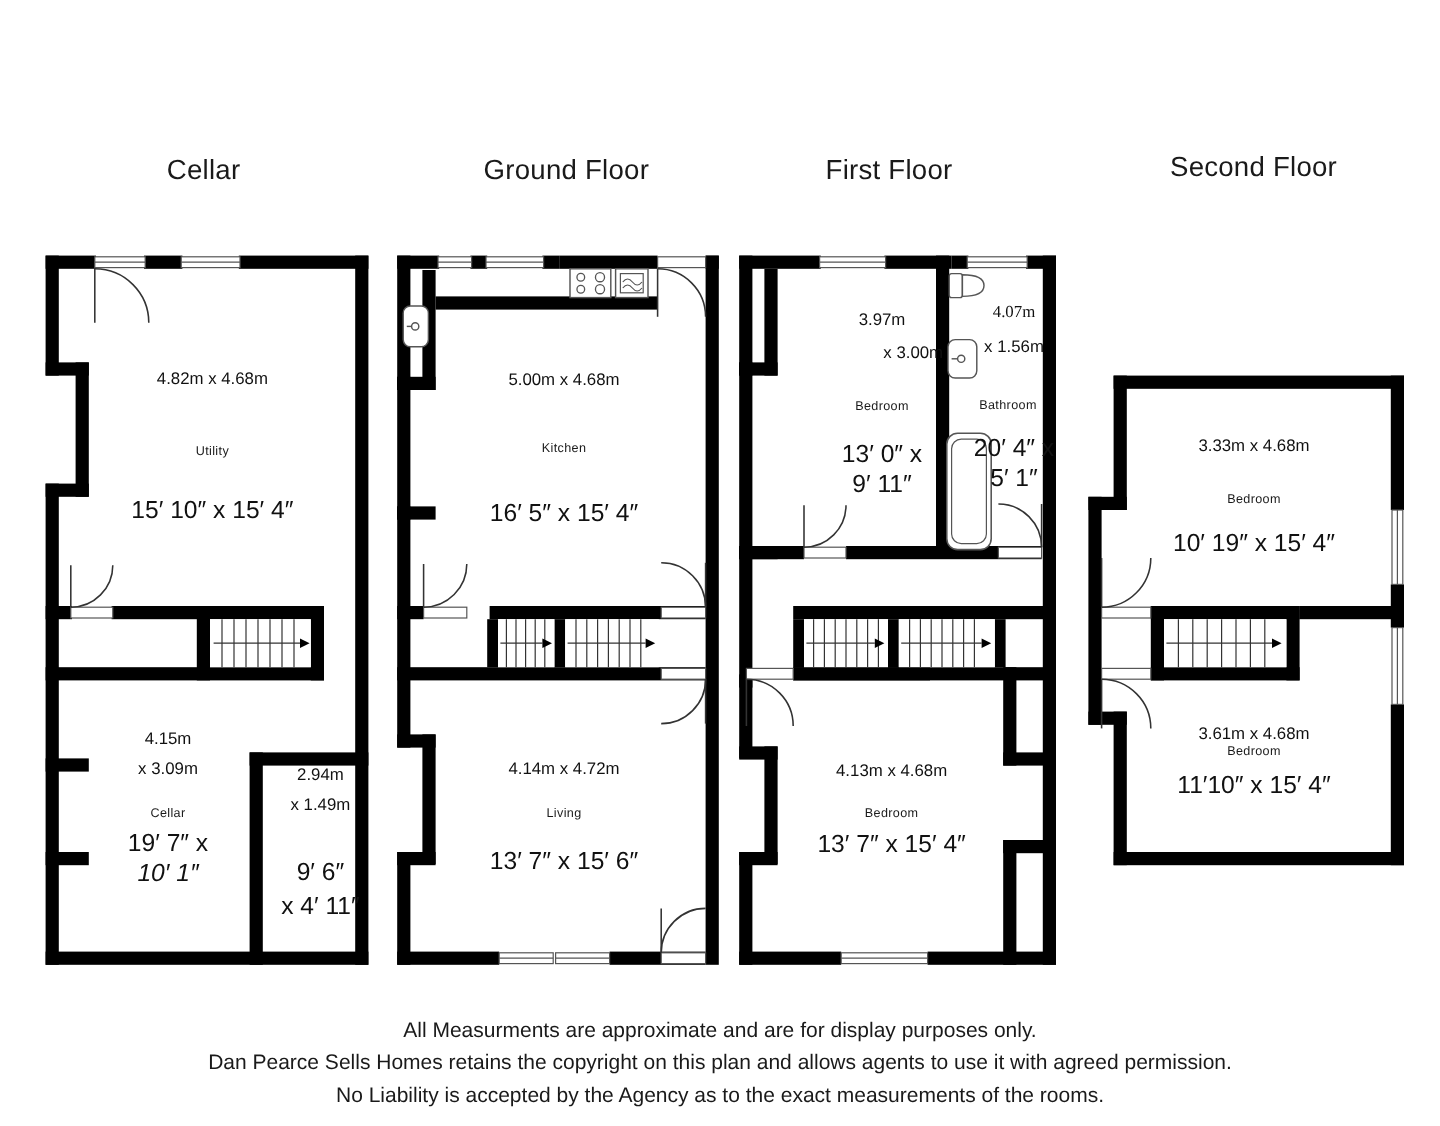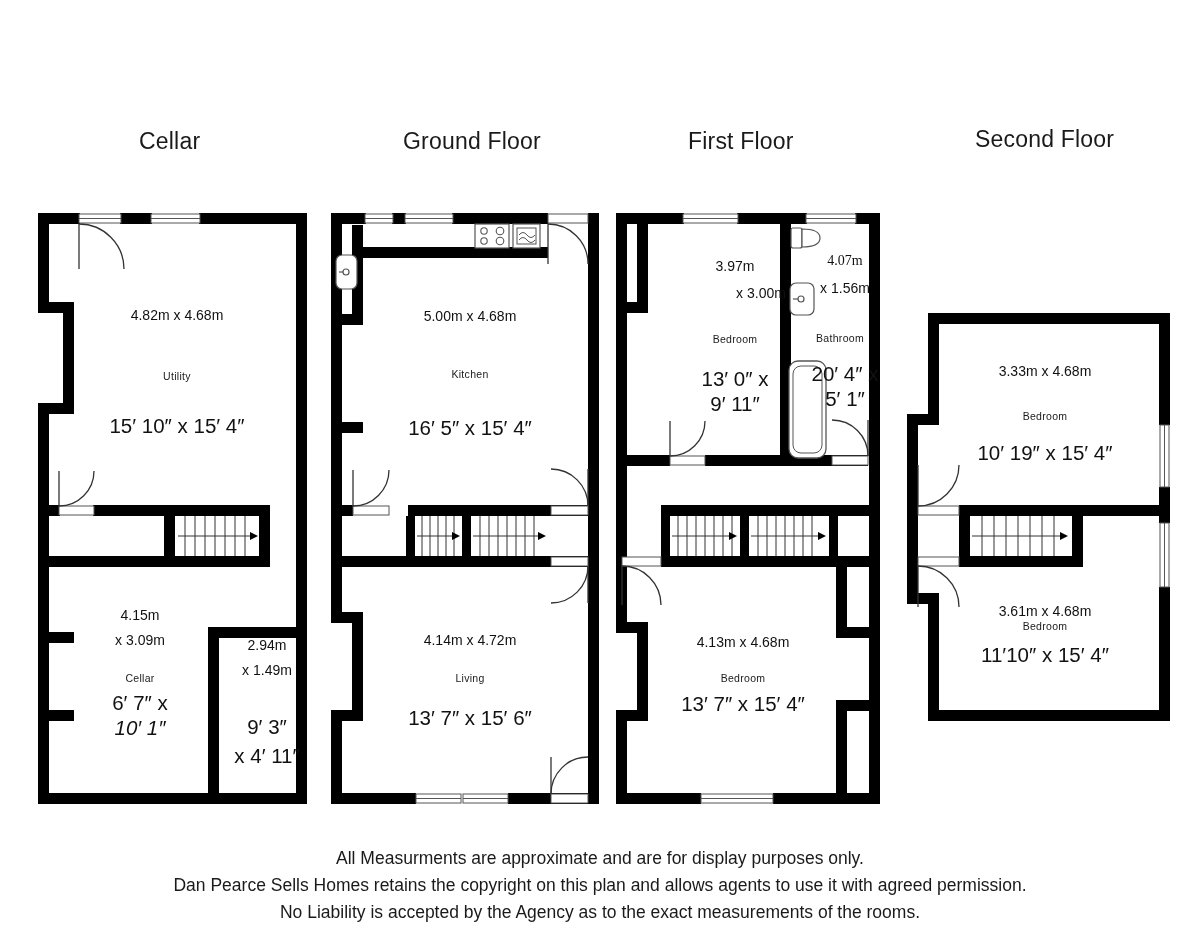--- a/index.html
+++ b/index.html
@@ -496,26 +496,26 @@
 <div class="floor-title" style="left:688px;top:128px;">First Floor</div>
 <div class="floor-title" style="left:975px;top:126px;">Second Floor</div>
 
 <div class="dim-metric" style="left:62px;top:307px;width:230px;">4.82m x 4.68m</div>
 <div class="room-name" style="left:62px;top:370px;width:230px;">Utility</div>
 <div class="dim-imperial" style="left:62px;top:414px;width:230px;">15′ 10″ x 15′ 4″</div>
 
 <div class="dim-metric" style="left:60px;top:607px;width:160px;">4.15m</div>
 <div class="dim-metric" style="left:60px;top:632px;width:160px;">x 3.09m</div>
 <div class="room-name" style="left:60px;top:672px;width:160px;">Cellar</div>
-<div class="dim-imperial" style="left:60px;top:691px;width:160px;">6′ 7″ x</div>
+<div class="dim-imperial" style="left:60px;top:691px;width:160px;">19′ 7″ x</div>
 <div class="dim-imperial" style="left:60px;top:716px;width:160px;font-style:italic;">10′ 1″</div>
 
 <div class="dim-metric" style="left:212px;top:637px;width:110px;">2.94m</div>
 <div class="dim-metric" style="left:212px;top:662px;width:110px;">x 1.49m</div>
-<div class="dim-imperial" style="left:212px;top:715px;width:110px;">9′ 3″</div>
+<div class="dim-imperial" style="left:212px;top:715px;width:110px;">9′ 6″</div>
 <div class="dim-imperial" style="left:212px;top:744px;width:110px;">x 4′ 11″</div>
 
 <div class="dim-metric" style="left:355px;top:308px;width:230px;">5.00m x 4.68m</div>
 <div class="room-name" style="left:355px;top:368px;width:230px;">Kitchen</div>
 <div class="dim-imperial" style="left:355px;top:416px;width:230px;">16′ 5″ x 15′ 4″</div>
 
 <div class="dim-metric" style="left:355px;top:632px;width:230px;">4.14m x 4.72m</div>
 <div class="room-name" style="left:355px;top:672px;width:230px;">Living</div>
 <div class="dim-imperial" style="left:355px;top:706px;width:230px;">13′ 7″ x 15′ 6″</div>
 

